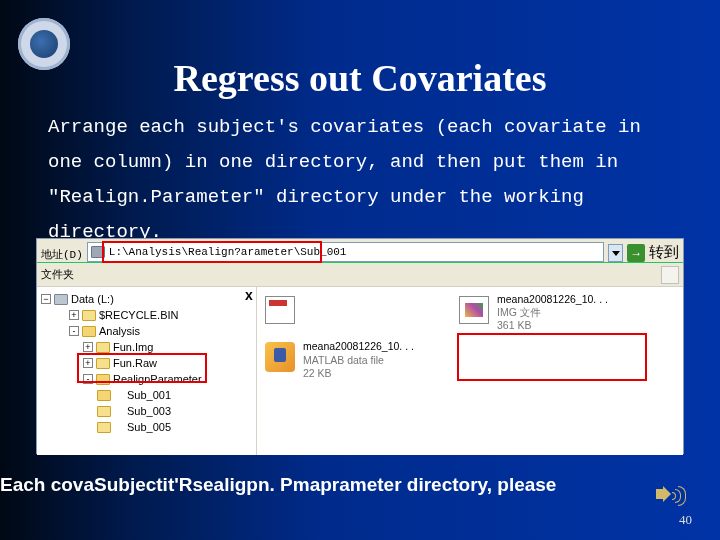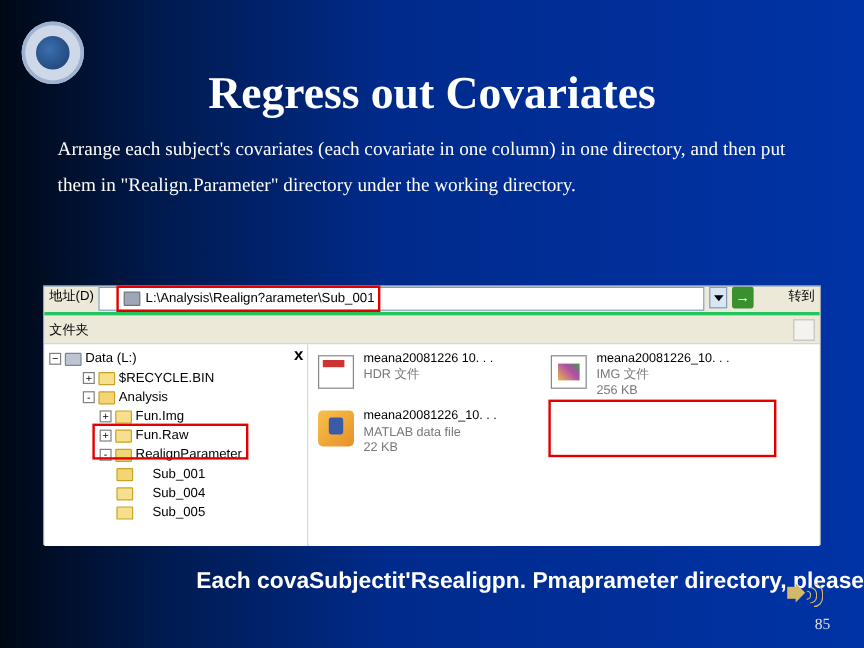--- a/index.html
+++ b/index.html
@@ -23,51 +23,51 @@
   }
   .title {
     position: absolute; top: 56px; left: 0; right: 0;
     text-align: center;
     font-family: "Times New Roman", serif;
     font-size: 38px; font-weight: bold;
     color: #fff;
   }
   .body {
     position: absolute; top: 110px; left: 48px; right: 60px;
-    font-family: Liberation Serif, serif;
-    font-size: 16px; line-height: 1.85;
+    font-family: Liberation Mono, monospace;
+    font-size: 19px; line-height: 1.85;
     color: #fff;
   }
   .screenshot {
     position: absolute; top: 238px; left: 36px;
     width: 648px; height: 216px;
     background: #fff;
     border: 1px solid #8a9ab0;
     font-family: Tahoma, Arial, sans-serif;
     color: #000;
     font-size: 11px;
   }
   .addr-row {
-    display: flex; align-items: flex-start; height: 24px;
-    background: #ece9d8; border-bottom: 3px solid #22c55e;
-    padding: 0 4px; gap: 4px;
+    display: flex; align-items: flex-end; height: 24px;
+    background: #ece9d8; border-bottom: 1px solid #22c55e;
+    padding: 0 4px; gap: 4px; font-family: Liberation Mono, monospace;
   }
   .lbl { font-size: 11px; color: #000; }
   .addr-box {
     display: flex; align-items: center; flex: 1;
     height: 20px; background: #fff; border: 1px solid #7f9db9;
-    padding: 0 20px; gap: 4px; position: relative;
+    padding: 0 3px; gap: 4px; position: relative;
   }
   .drive-icon { width: 14px; height: 12px; background: #9da7b5; border-radius: 1px; border: 1px solid #6c7685; }
   .addr-text { font-size: 11px; color: #000; }
   .highlight-path { position: absolute; border: 2px solid #e50000; pointer-events: none; }
   .dropdown-btn { width: 15px; height: 18px; background: #d9e7f5; border: 1px solid #7f9db9; display: flex; align-items: center; justify-content: center; }
   .triangle-down { width: 0; height: 0; border-left: 4px solid transparent; border-right: 4px solid transparent; border-top: 5px solid #000; }
   .go-btn { width: 18px; height: 18px; background: #3a8f2e; border-radius: 2px; display: flex; align-items: center; justify-content: center; color: #fff; font-size: 12px; }
-  .go-text { font-size: 11px; color: #000; margin-left: 25px; }
+  .go-text { font-size: 15px; color: #000; }
   .toolbar2 { display: flex; align-items: center; height: 24px; background: #ece9d8; border-bottom: 1px solid #d4d0c8; padding: 0 4px; gap: 4px; }
   .tb-btn { width: 18px; height: 18px; border: 1px solid #c0c0c0; background: #f4f3ee; }
   .x-mark { position: absolute; top: 48px; left: 208px; font-size: 14px; font-weight: bold; color: #000; }
   .content-row { display: flex; height: 168px; }
   .tree {
     width: 220px; height: 100%;
     background: #fff; border-right: 1px solid #d4d0c8;
     padding: 4px 2px; overflow: hidden;
     font-size: 11px; color: #000;
   }
@@ -95,21 +95,21 @@
   .f-mat::after { content: ''; position: absolute; left: 9px; top: 6px; width: 12px; height: 14px; background: #3b5aa8; border-radius: 2px; }
   .f-txt { width: 28px; height: 30px; background: #fff; border: 1px solid #888; border-top-right-radius: 6px; position: relative; }
   .f-txt::before { content: ''; position: absolute; top: 6px; left: 4px; right: 4px; height: 2px; background: #999; box-shadow: 0 4px 0 #999, 0 8px 0 #999, 0 12px 0 #999; }
   .f-meta { font-size: 10.5px; color: #000; line-height: 1.25; word-break: break-all; }
   .f-meta .sub { color: #777; }
   .file-hl { position: absolute; border: 2px solid #e50000; pointer-events: none; }
   .tree-hl { position: absolute; border: 2px solid #e50000; pointer-events: none; }
 
   .bottom-text {
     position: absolute; top: 474px; left: 0; right: 0;
-    text-align: right; font-weight: bold;
+    text-align: left; font-weight: bold;
     font-size: 19px; color: #fff;
     font-family: Arial, sans-serif;
     line-height: 1.2;
   }
   .sound-icon {
     position: absolute; right: 36px; bottom: 32px;
     width: 28px; height: 24px;
   }
   .spk { position: absolute; left: 0; top: 5px; width: 8px; height: 10px; background: #d2b96a; }
   .cone { position: absolute; left: 7px; top: 2px; width: 0; height: 0; border-top: 8px solid transparent; border-bottom: 8px solid transparent; border-left: 8px solid #d2b96a; }
@@ -192,49 +192,45 @@
           <span class="tb">-</span>
           <span class="folder"></span>
           <span>RealignParameter</span>
         </div>
         <div class="tree-item ind4">
           <span class="folder"></span>
           <span>Sub_001</span>
         </div>
         <div class="tree-item ind4">
           <span class="folder folder-closed"></span>
-          <span>Sub_004</span>
+          <span>Sub_003</span>
         </div>
         <div class="tree-item ind4">
           <span class="folder folder-closed"></span>
           <span>Sub_005</span>
         </div>
 
       </div>
 
       <div class="files">
         <div class="file-tile">
           <div class="f-icon">
               <div class="f-hdr"></div>
             </div>
-          <div class="f-meta">
-            <div>meana20081226 10. . .</div>
-            <div class="sub">HDR 文件</div>
-          </div>
         </div>
         <div class="file-tile">
           <div class="f-icon">
               <div class="f-img">
                 <div class="f-img-inner"></div>
               </div>
             </div>
           <div class="f-meta">
             <div>meana20081226_10. . .</div>
             <div class="sub">IMG 文件</div>
-            <div class="sub">256 KB</div>
+            <div class="sub">361 KB</div>
           </div>
         </div>
         <div class="file-tile">
           <div class="f-icon">
               <div class="f-mat"></div>
             </div>
           <div class="f-meta">
             <div>meana20081226_10. . .</div>
             <div class="sub">MATLAB data file</div>
             <div class="sub">22 KB</div>
@@ -255,15 +251,15 @@
   <div class="sound-icon">
     <div class="spk"></div>
       <div class="cone"></div>
     <div class="waves">
         <span class="w1"></span>
         <span class="w2"></span>
         <span class="w3"></span>
       </div>
   </div>
 
-  <div class="page-num">85</div>
+  <div class="page-num">40</div>
 
 </div>
 
 </body></html>

